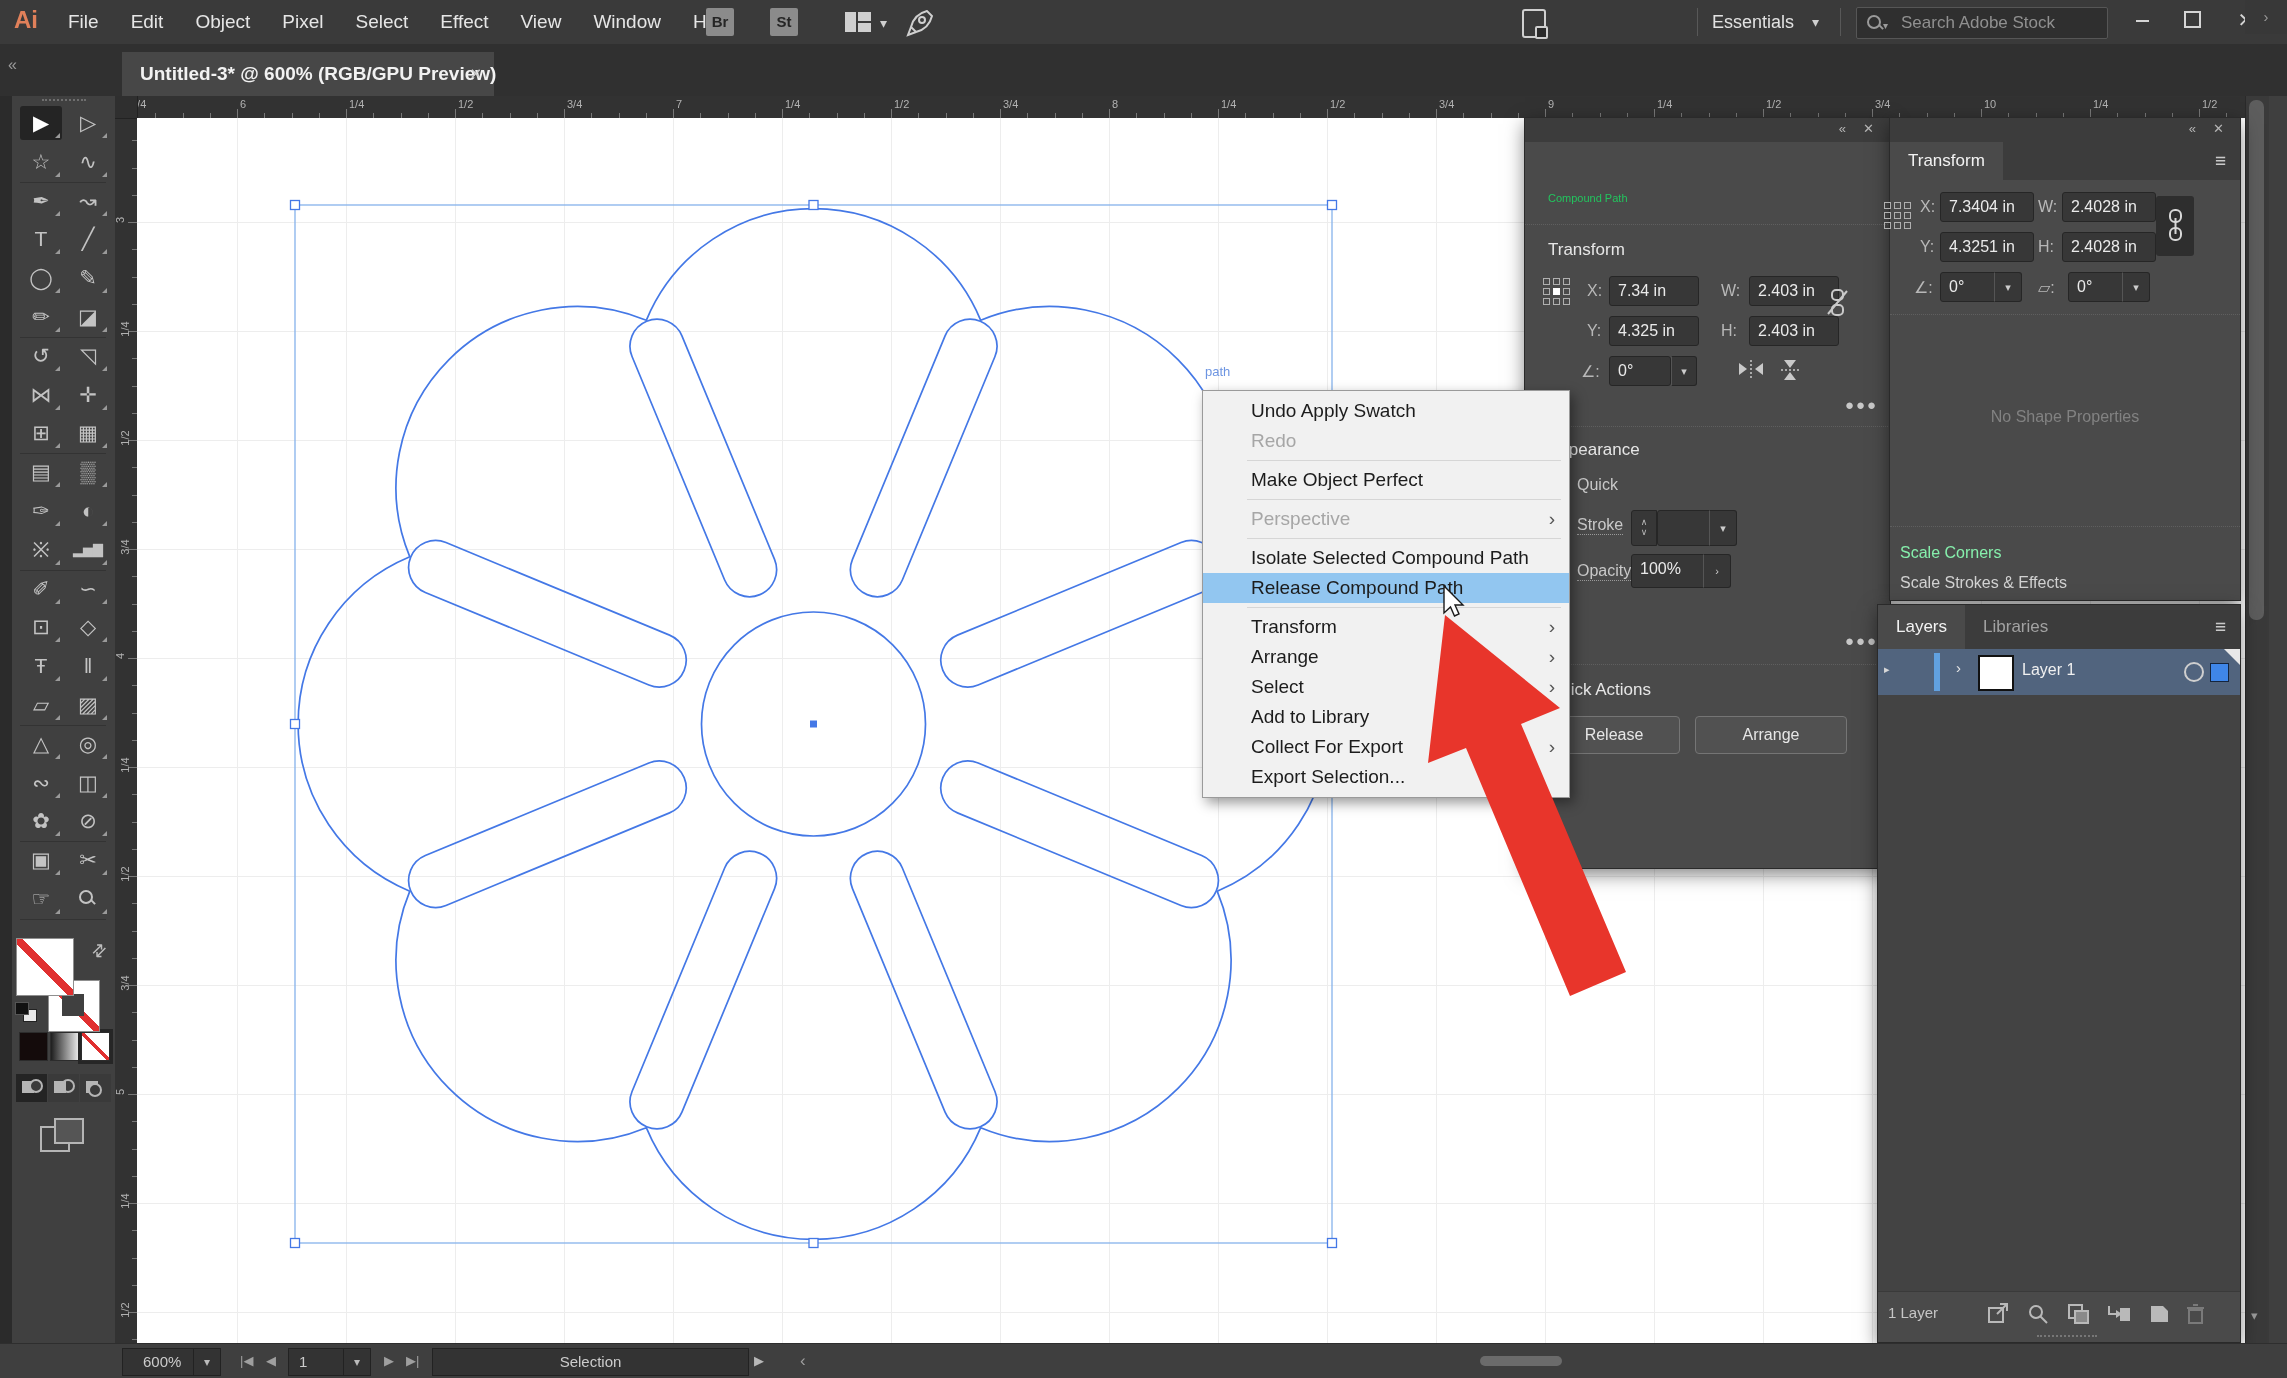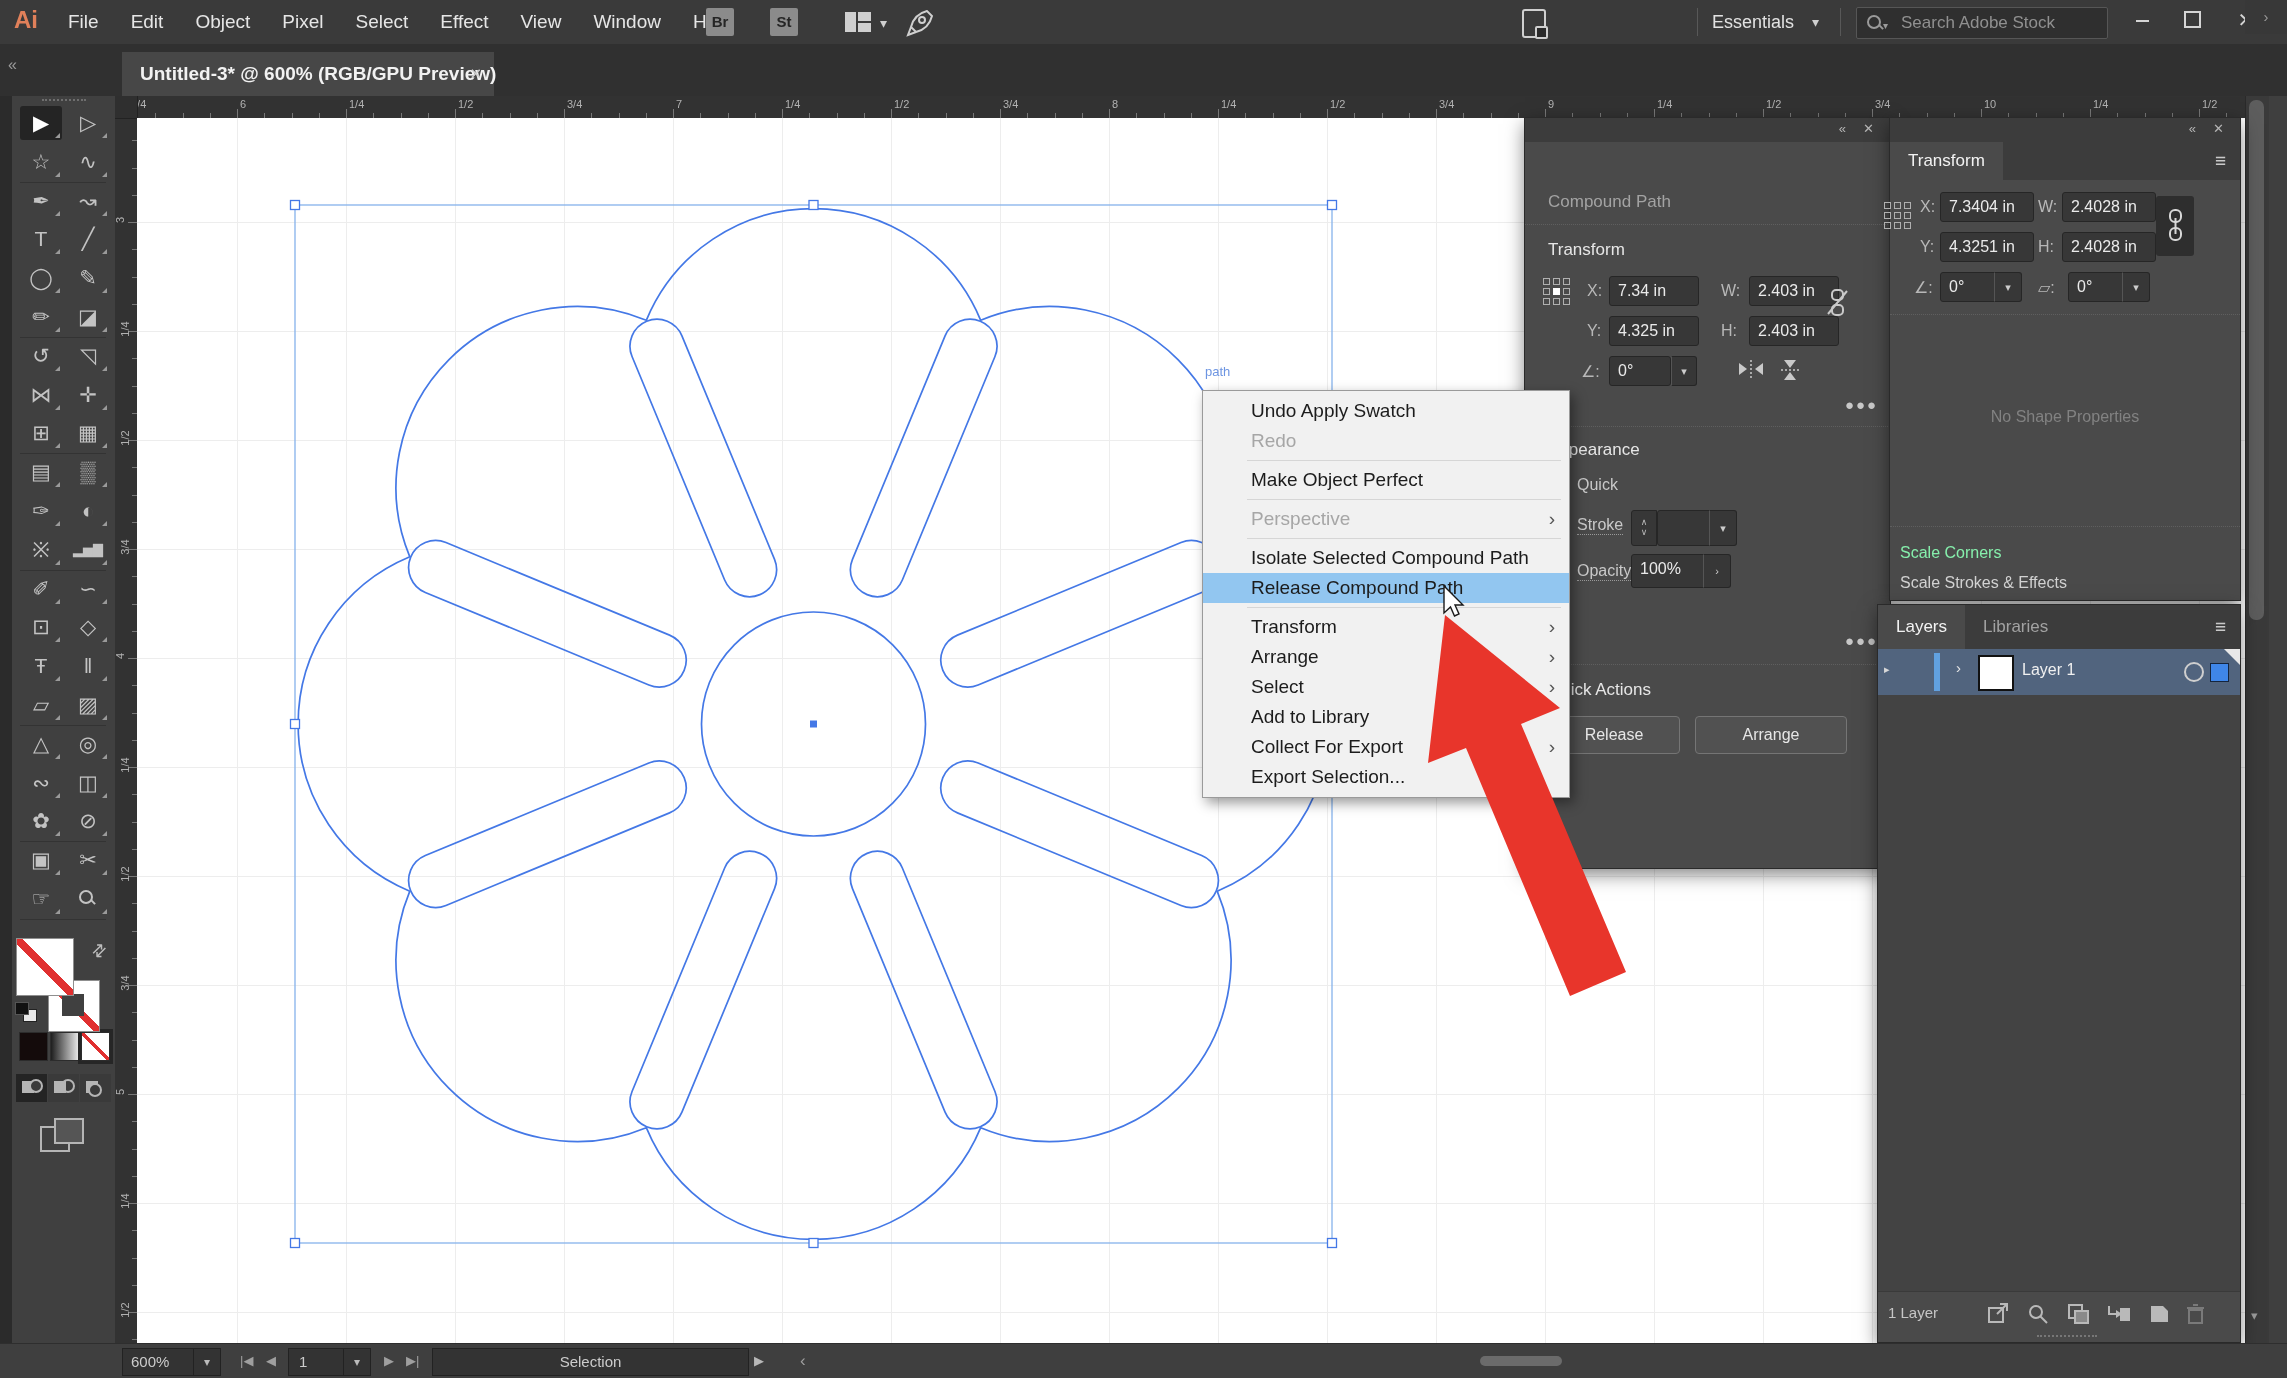--- a/index.html
+++ b/index.html
@@ -463,21 +463,21 @@
     <div id="v-thumb"></div>
     <div id="v-chev">▾</div>
   </div>
 
   <div class="panel" style="left:1525px;top:118px;width:365px;height:750px">
     <div class="p-head">
       <span class="hb" style="right:44px">«</span>
       <span class="hb" style="right:16px">✕</span>
     </div>
     <div class="p-content">
-      <div class="p-label" style="left:23px;top:12px;font-size:17px;color:#a3a3a3">Compound Path</div>
+      <div class="p-label" style="left:23px;top:12px;font-size:11px;color:#22c55e">Compound Path</div>
       <div class="dotsep" style="top:44px"></div>
       <div class="sect-title" style="left:23px;top:60px">Transform</div>
       <div class="refgrid" style="left:18px;top:98px">
         <i></i>
           <i></i>
           <i></i>
           <i></i>
           <i class="c"></i>
           <i></i>
           <i></i>
@@ -643,21 +643,21 @@
       <div class="cm-sep"></div>
       <div class="cm-item"><span>Transform</span><span class="sub">›</span></div>
       <div class="cm-item"><span>Arrange</span><span class="sub">›</span></div>
       <div class="cm-item"><span>Select</span><span class="sub">›</span></div>
       <div class="cm-item"><span>Add to Library</span></div>
       <div class="cm-item"><span>Collect For Export</span><span class="sub">›</span></div>
       <div class="cm-item"><span>Export Selection...</span></div>
     </div>
 
   <div id="statusbar">
-    <div class="sbox" style="left:122px;width:70px;padding-left:8px">600%</div>
+    <div class="sbox" style="left:122px;width:70px;padding-left:20px">600%</div>
     <div class="sbox schev" style="left:193px;width:26px">▾</div>
     <div class="navg" style="left:240px">|◀</div>
     <div class="navg" style="left:266px">◀</div>
     <div class="sbox" style="left:288px;width:54px;padding-left:10px">1</div>
     <div class="sbox schev" style="left:343px;width:26px">▾</div>
     <div class="navg" style="left:384px">▶</div>
     <div class="navg" style="left:406px">▶|</div>
     <div class="sbox" style="left:432px;width:315px;text-align:center">Selection</div>
     <div class="navg" style="left:754px;color:#b8b8b8">▶</div>
     <div class="navg" style="left:800px;font-size:17px">‹</div>

